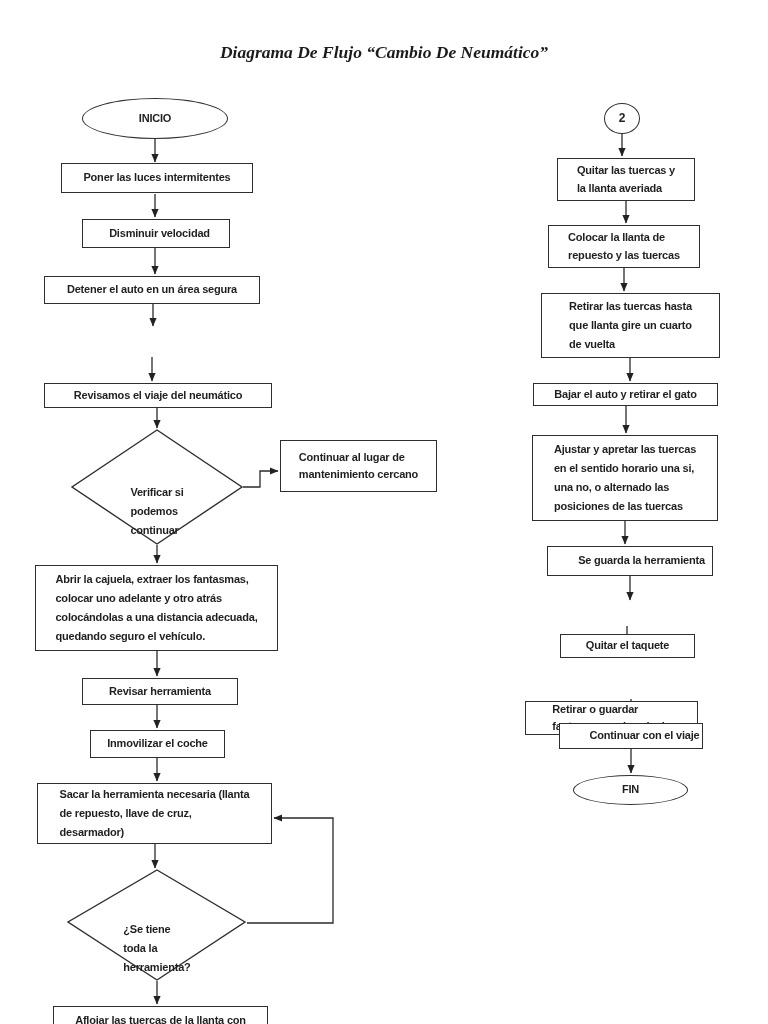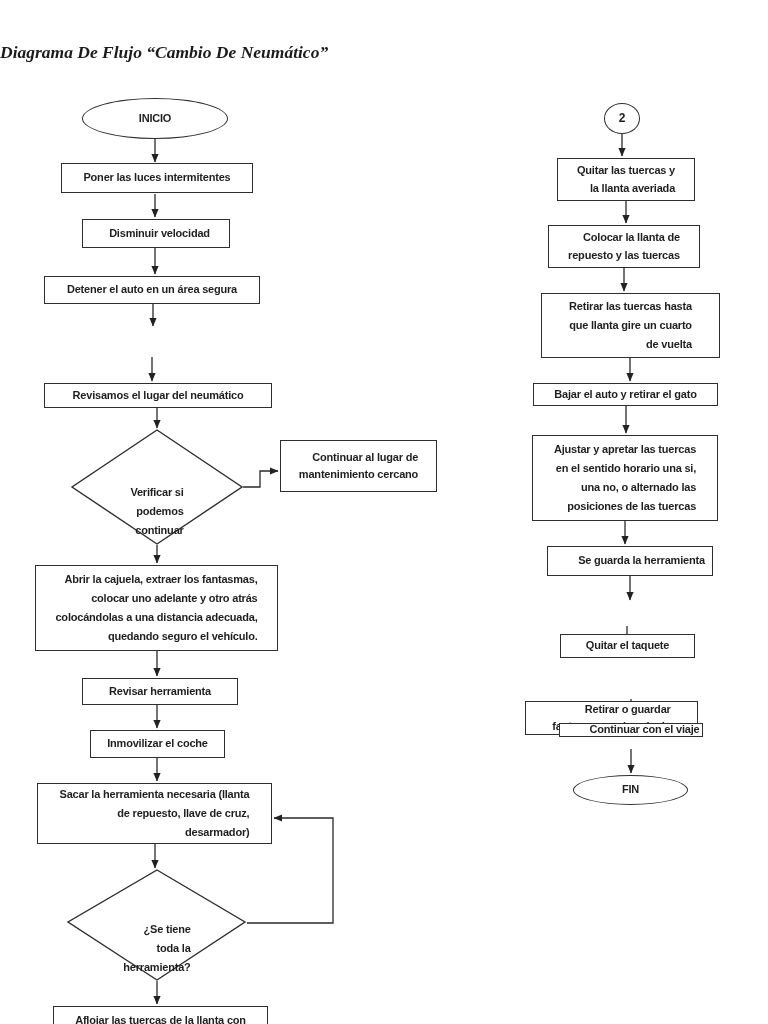--- a/index.html
+++ b/index.html
@@ -10,40 +10,41 @@
     background: #ffffff;
     overflow: hidden;
     font-family: "Liberation Sans", sans-serif;
   }
   .title {
     position: absolute;
     top: 42px;
     left: 0;
     width: 768px;
     margin: 0;
+    text-align: center;
     font-family: "Liberation Serif", serif;
     font-style: italic;
     font-weight: bold;
     font-size: 17.5px;
     color: #1b1b1b;
   }
   .wires {
     position: absolute;
     left: 0;
     top: 0;
     width: 768px;
     height: 1024px;
   }
   .node {
     position: absolute;
     box-sizing: border-box;
     display: flex;
     align-items: center;
     justify-content: center;
-    text-align: right;
+    text-align: left;
     font-weight: bold;
     font-size: 11px;
     line-height: 17.5px;
     letter-spacing: -0.2px;
     color: #1f1f1f;
     white-space: pre-line;
     padding: 0 1px;
   }
   .process {
     border: 1.5px solid #2e2e2e;
@@ -120,21 +121,21 @@
 
   <div class="node terminator" style="left:82px; top:98px; width:146px; height:41px;">INICIO</div>
 
   <div class="node process" style="left:61px; top:163px; width:192px; height:30px;">Poner las luces intermitentes</div>
 
   <div class="node process" style="left:82px; top:219px; width:148px; height:29px;padding-left:8px;">Disminuir velocidad</div>
 
   <div class="node process" style="left:44px; top:276px; width:216px; height:28px;">Detener el auto en un área segura</div>
 
 
-  <div class="node process" style="left:44px; top:383px; width:228px; height:25px;">Revisamos el lugar del neumático</div>
+  <div class="node process" style="left:44px; top:383px; width:228px; height:25px;">Revisamos el viaje del neumático</div>
 
   <div class="node decision-label" style="left:102px; top:459px; width:110px; height:57px;">Verificar si
 podemos
 continuar</div>
 
   <div class="node process" style="left:280px; top:440px; width:157px; height:52px;">Continuar al lugar de
 mantenimiento cercano</div>
 
   <div class="node process" style="left:35px; top:565px; width:243px; height:86px; line-height:19px;">Abrir la cajuela, extraer los fantasmas,
 colocar uno adelante y otro atrás
@@ -174,17 +175,17 @@
 una no, o alternado las
 posiciones de las tuercas</div>
 
   <div class="node process" style="left:547px; top:546px; width:166px; height:30px;padding-left:24px;">Se guarda la herramienta</div>
 
   <div class="node process" style="left:560px; top:602px; width:135px; height:24px;margin-top:32px;">Quitar el taquete</div>
 
   <div class="node process" style="left:525px; top:653px; width:173px; height:34px;margin-top:48px;">Retirar o guardar
 fantasmas en la cajuela</div>
 
-  <div class="node process" style="left:559px; top:723px; width:144px; height:14px;padding-left:28px;">Continuar con el viaje</div>
+  <div class="node process" style="left:559px; top:723px; width:144px; height:26px;padding-left:28px;">Continuar con el viaje</div>
 
   <div class="node terminator" style="left:573px; top:775px; width:115px; height:30px;">FIN</div>
 
 </div>
 
 </body></html>

